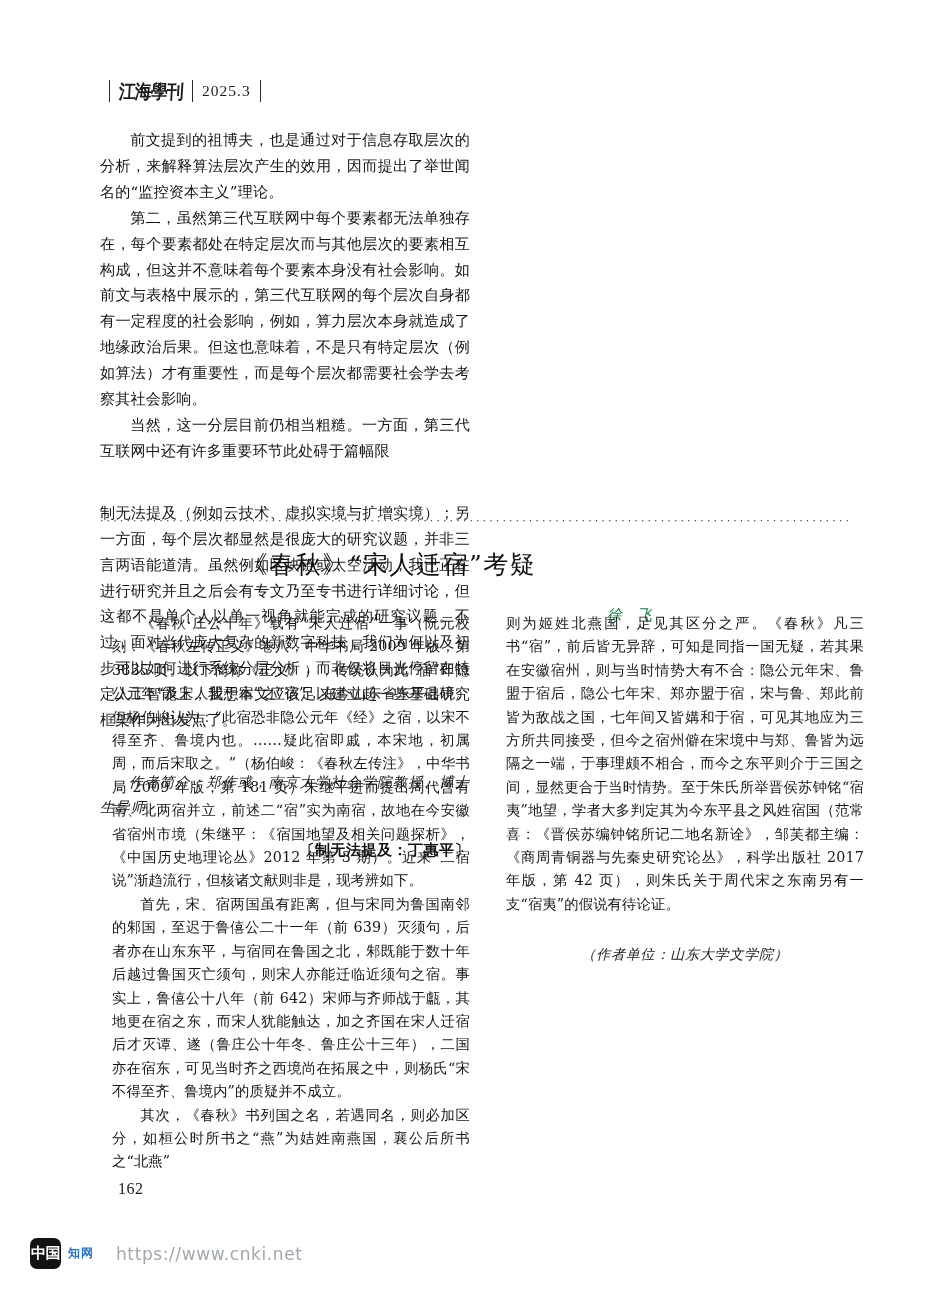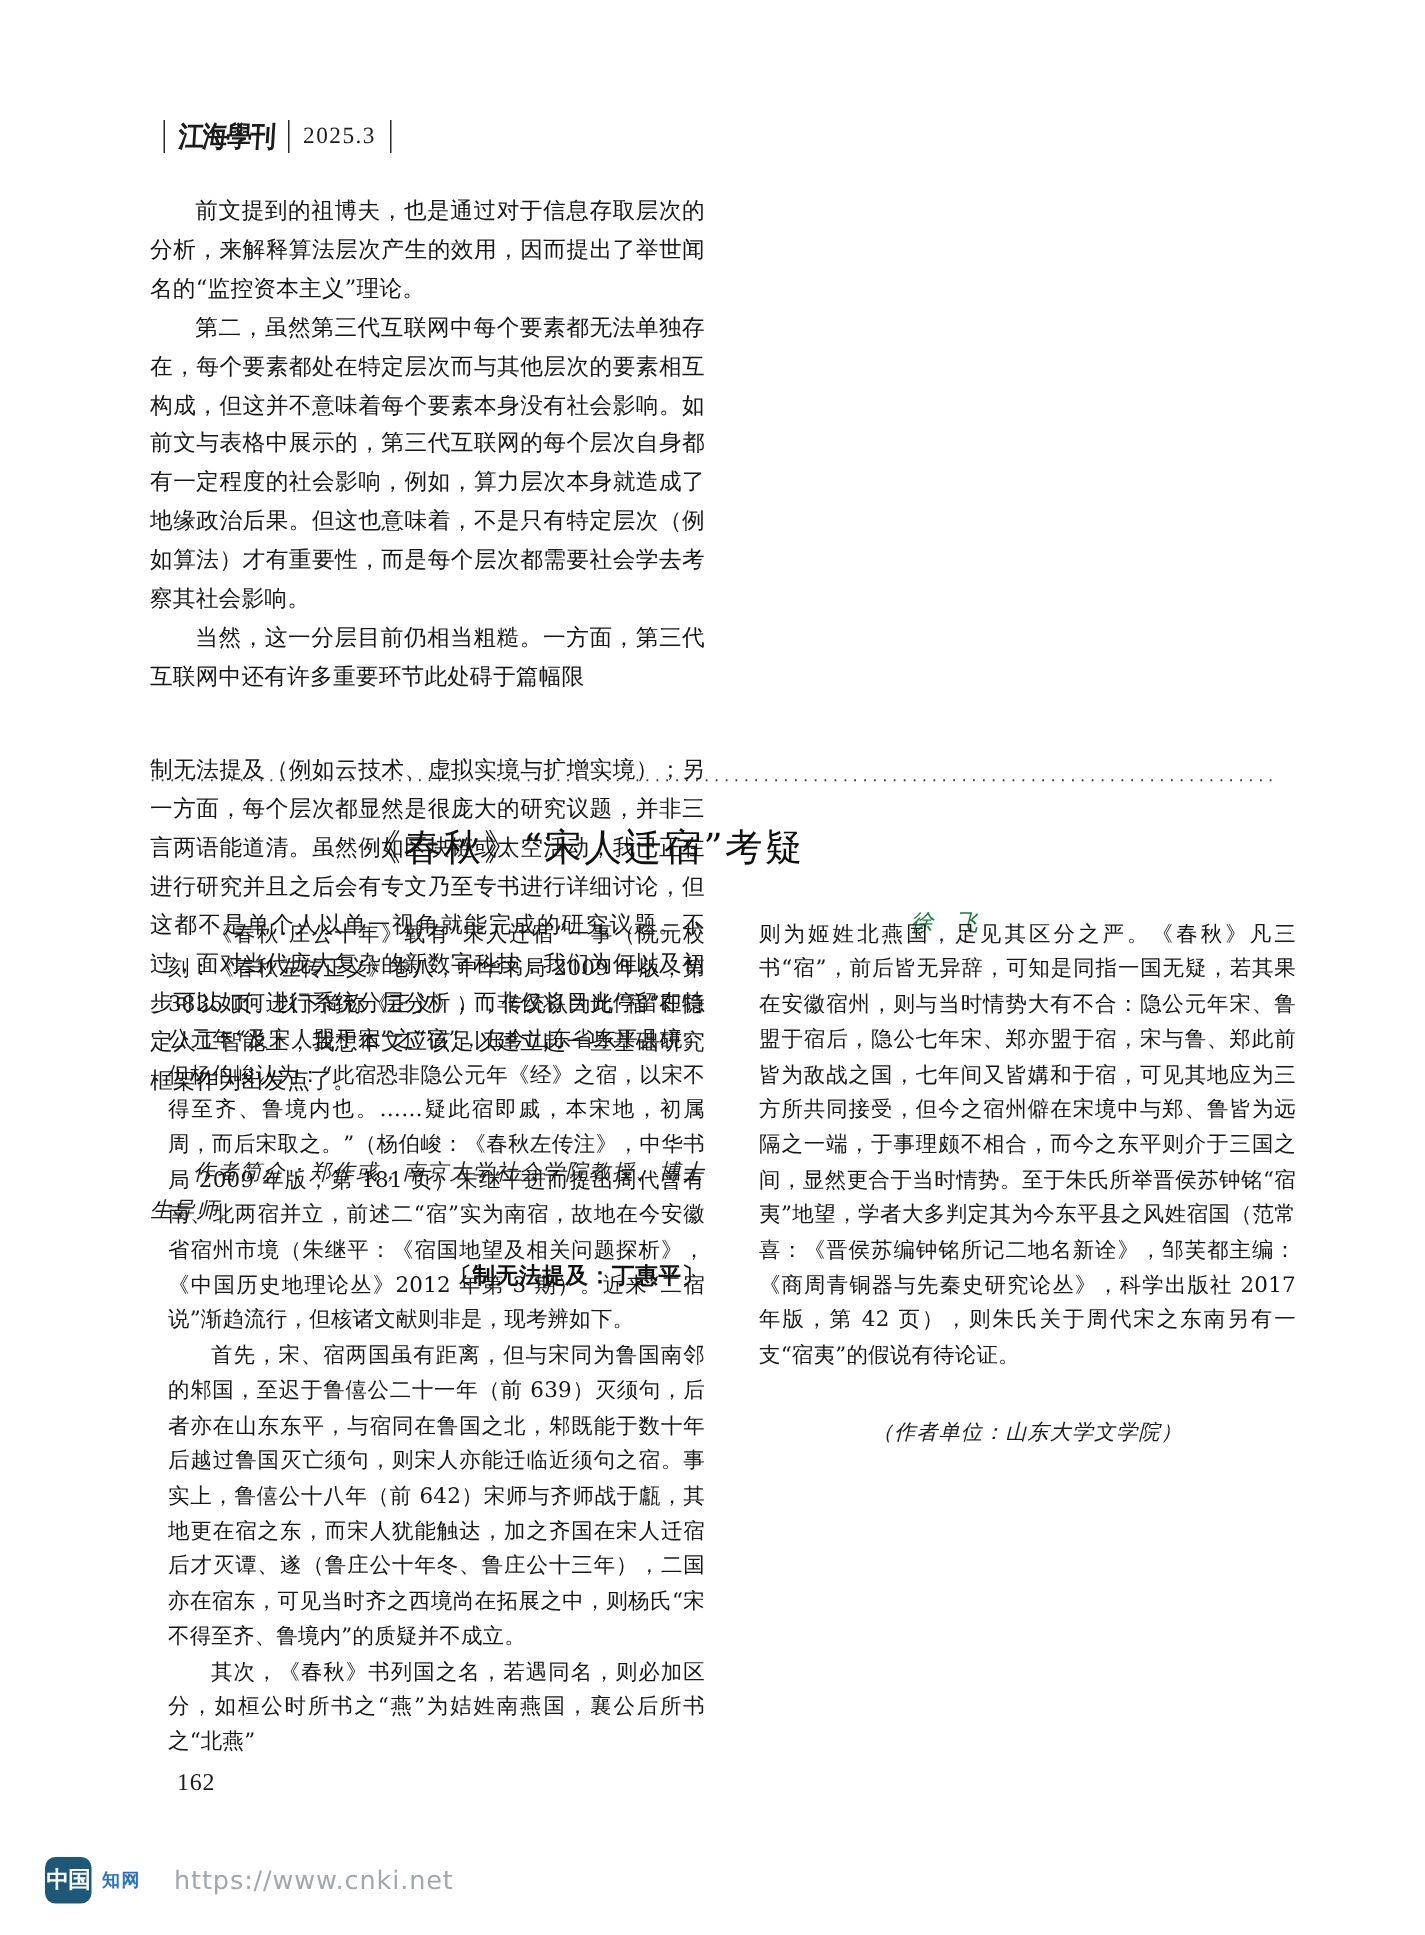--- a/index.html
+++ b/index.html
@@ -187,21 +187,21 @@
   }
   .cnki-mark {
     display: flex;
     align-items: center;
     gap: 7px;
   }
   .cnki-badge {
     width: 31px;
     height: 31px;
     border-radius: 7px;
-    background: #0c4a6e;
+    background: #000000;
     color: #fff;
     font-family: Liberation Mono, monospace;
     font-size: 15px;
     font-weight: bold;
     display: flex;
     align-items: center;
     justify-content: center;
     letter-spacing: -0.5px;
   }
   .cnki-text {

